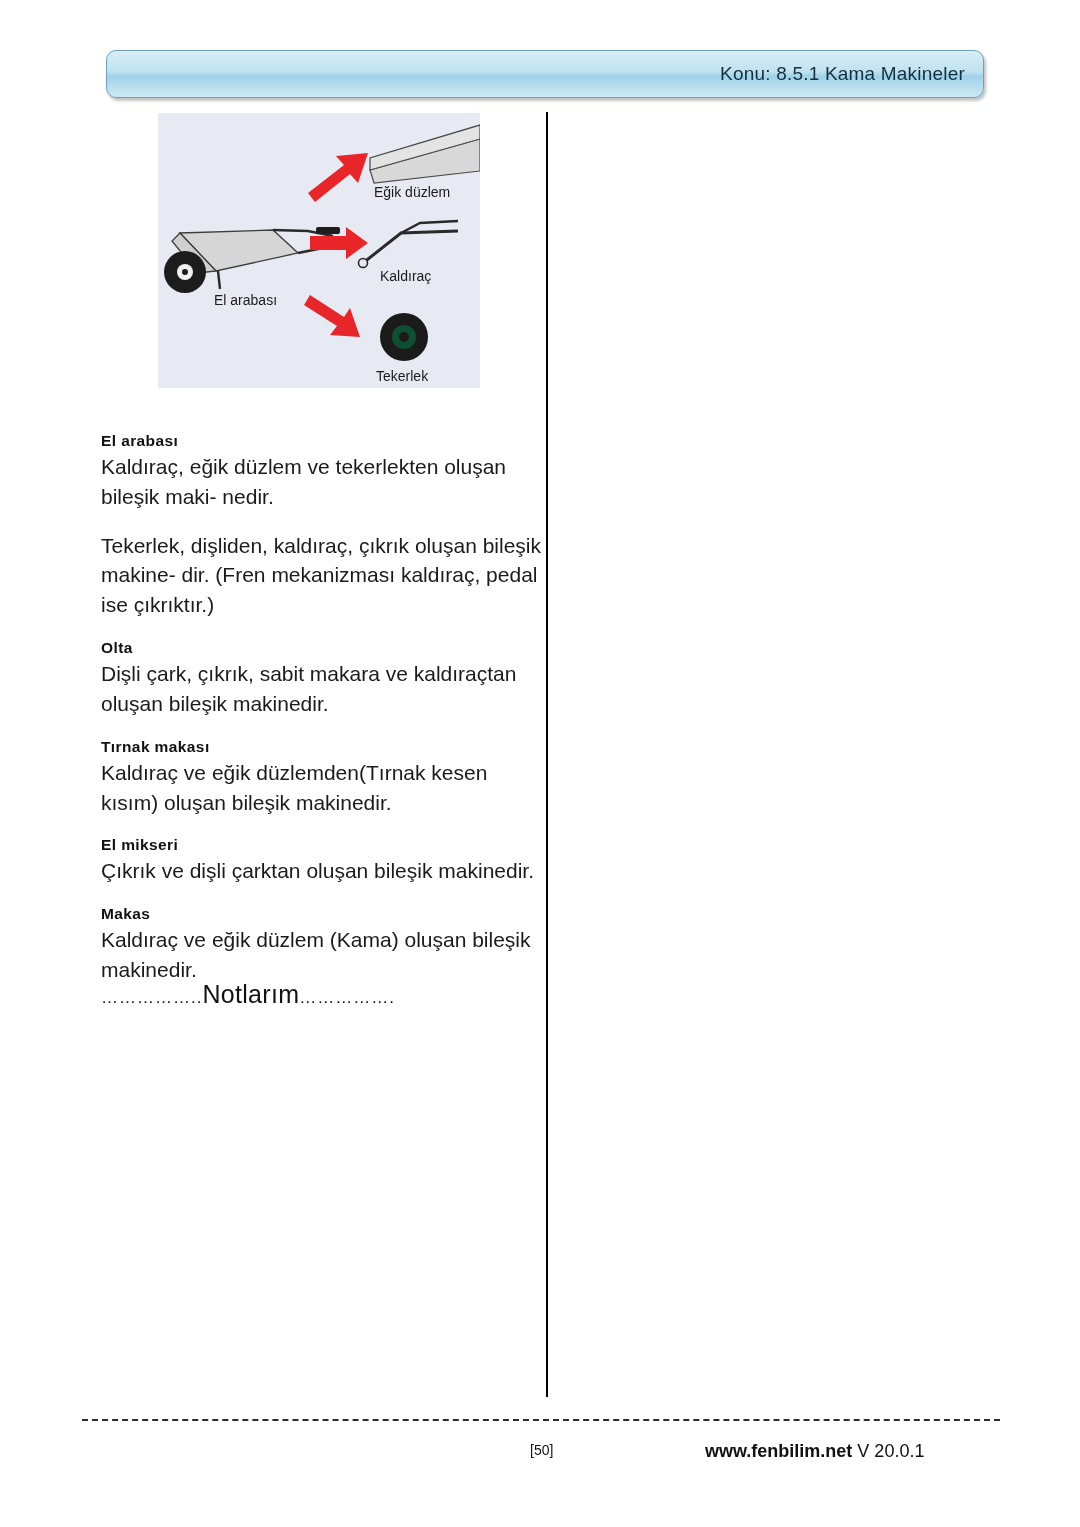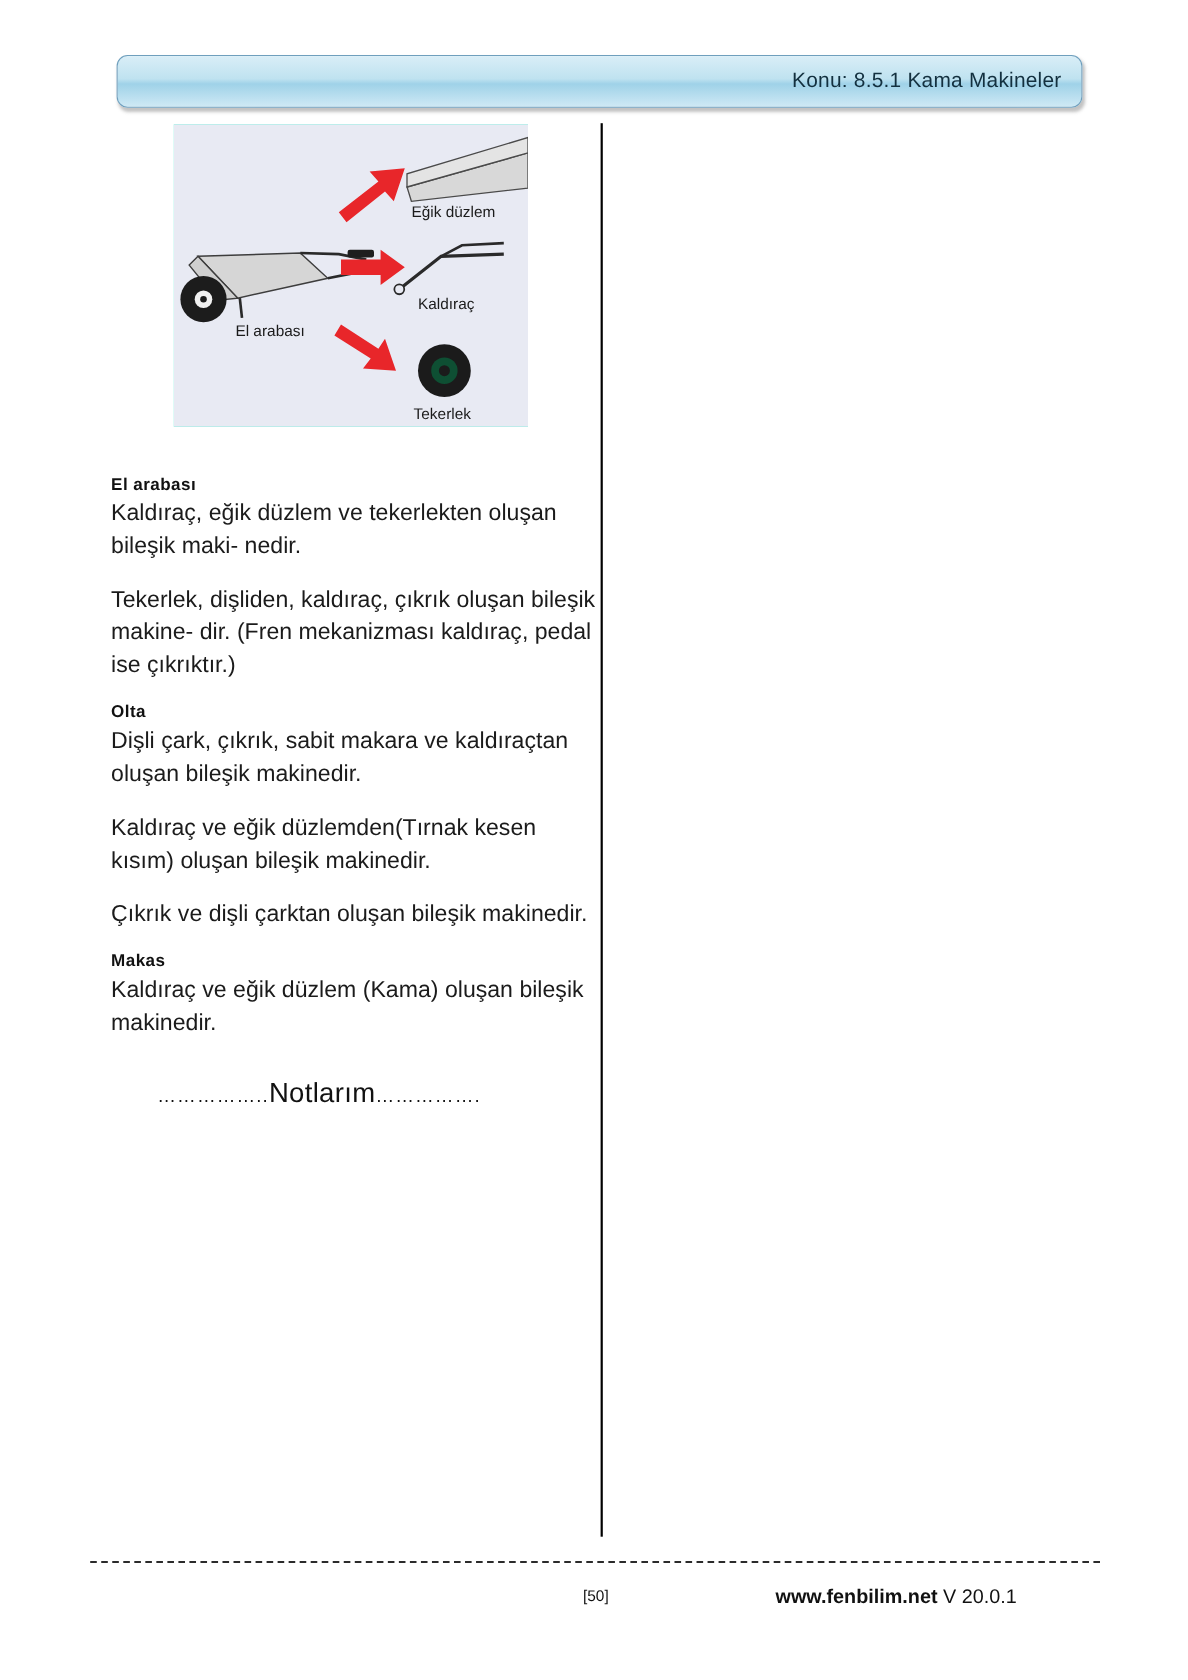--- a/index.html
+++ b/index.html
@@ -53,21 +53,21 @@
     background: #000000;
   }
 
   
   .figure {
     position: absolute;
     left: 158px;
     top: 113px;
     width: 322px;
     height: 275px;
-    background: #5eead4;
+    background: #0f766e;
   }
   .figure svg { display: block; }
 
   
   .text-column {
     position: absolute;
     left: 101px;
     top: 432px;
     width: 440px;
   }
@@ -88,21 +88,20 @@
 
   
   .notes-line {
     position: absolute;
     left: 101px;
     top: 980px;
     width: 440px;
     font-size: 17px;
     color: #111111;
     white-space: nowrap;
-    margin-left: 42px;
   }
   .notes-line .dots { font-size: 17px; letter-spacing: 1px; }
   .notes-line .notes-word {
     font-size: 25px;
     letter-spacing: 0.3px;
   }
 
   
   .footer-rule {
     position: absolute;
@@ -197,24 +196,26 @@
     <p class="entry-body">Tekerlek, dişliden, kaldıraç, çıkrık oluşan bileşik makine-
 dir.
 (Fren mekanizması kaldıraç, pedal ise çıkrıktır.)</p>
   </div>
   <div class="entry">
     <p class="entry-title">Olta</p>
     <p class="entry-body">Dişli çark, çıkrık, sabit makara ve kaldıraçtan oluşan
 bileşik makinedir.</p>
   </div>
   <div class="entry">
+    <p class="entry-title">Tırnak makası</p>
     <p class="entry-body">Kaldıraç ve eğik düzlemden(Tırnak kesen kısım) oluşan
 bileşik makinedir.</p>
   </div>
   <div class="entry">
+    <p class="entry-title">El mikseri</p>
     <p class="entry-body">Çıkrık ve dişli çarktan oluşan bileşik makinedir.</p>
   </div>
   <div class="entry">
     <p class="entry-title">Makas</p>
     <p class="entry-body">Kaldıraç ve eğik düzlem (Kama) oluşan bileşik makinedir.</p>
   </div>
 </div>
 
 <div class="notes-line">
   <span class="dots">……………..</span><span class="notes-word">Notlarım</span><span class="dots">…………….</span>

